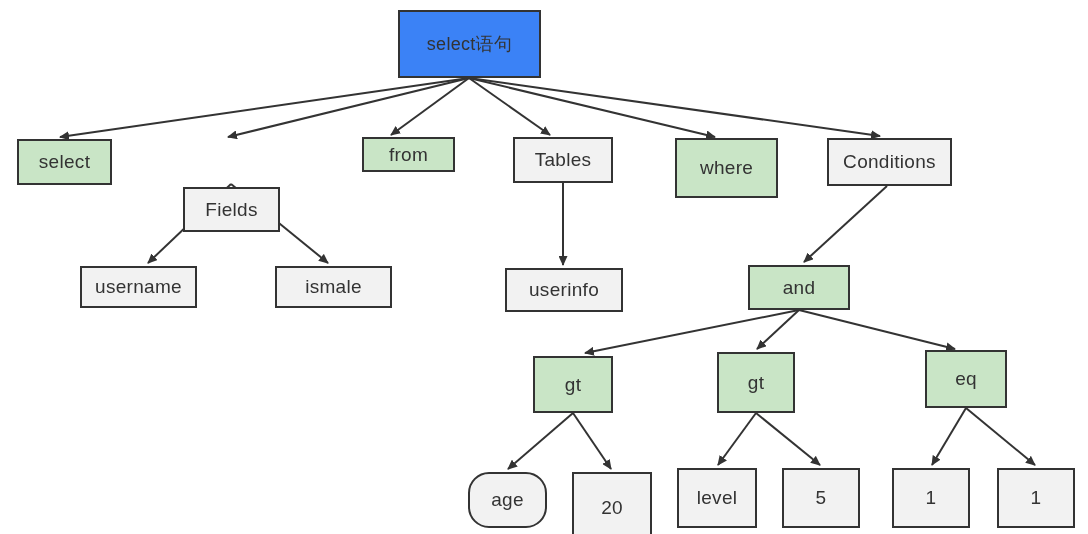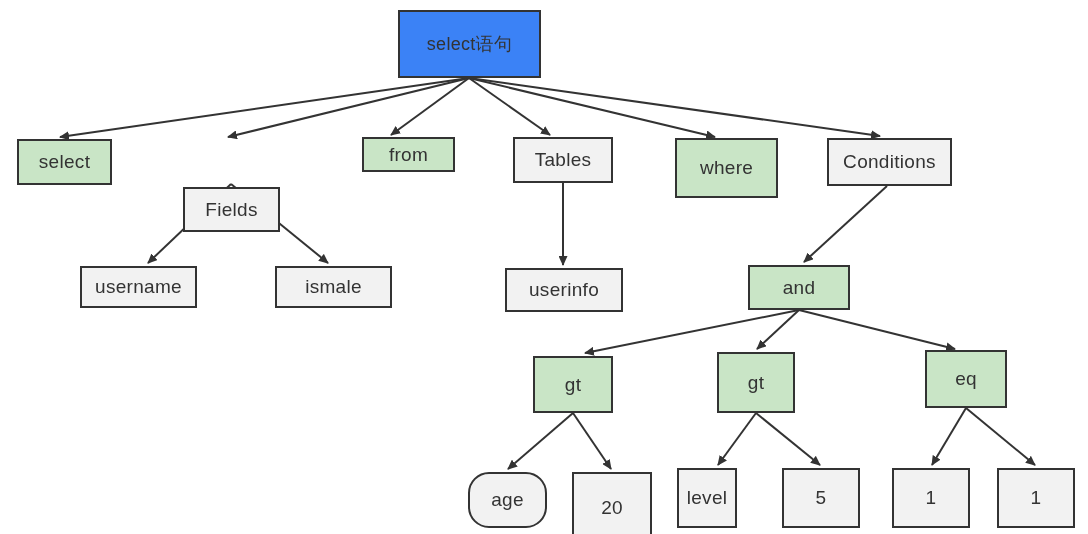--- a/index.html
+++ b/index.html
@@ -84,18 +84,18 @@
   <div class="node plain" style="left:275px; top:266px; width:117px; height:42px;">ismale</div>
   <div class="node plain" style="left:505px; top:268px; width:118px; height:44px;">userinfo</div>
   <div class="node green" style="left:748px; top:265px; width:102px; height:45px;">and</div>
 
   <div class="node green" style="left:533px; top:356px; width:80px;  height:57px;">gt</div>
   <div class="node green" style="left:717px; top:352px; width:78px;  height:61px;">gt</div>
   <div class="node green" style="left:925px; top:350px; width:82px;  height:58px;">eq</div>
 
   <div class="node plain" style="left:468px; top:472px; width:79px;  height:56px;border-radius:21px;">age</div>
   <div class="node plain" style="left:572px; top:472px; width:80px;  height:72px;">20</div>
-  <div class="node plain" style="left:677px; top:468px; width:60px;  height:60px;">level</div>
+  <div class="node plain" style="left:677px; top:468px; width:80px;  height:60px;">level</div>
   <div class="node plain" style="left:782px; top:468px; width:78px;  height:60px;">5</div>
   <div class="node plain" style="left:892px; top:468px; width:78px;  height:60px;">1</div>
   <div class="node plain" style="left:997px; top:468px; width:78px;  height:60px;">1</div>
 
 </div>
 
 </body></html>

